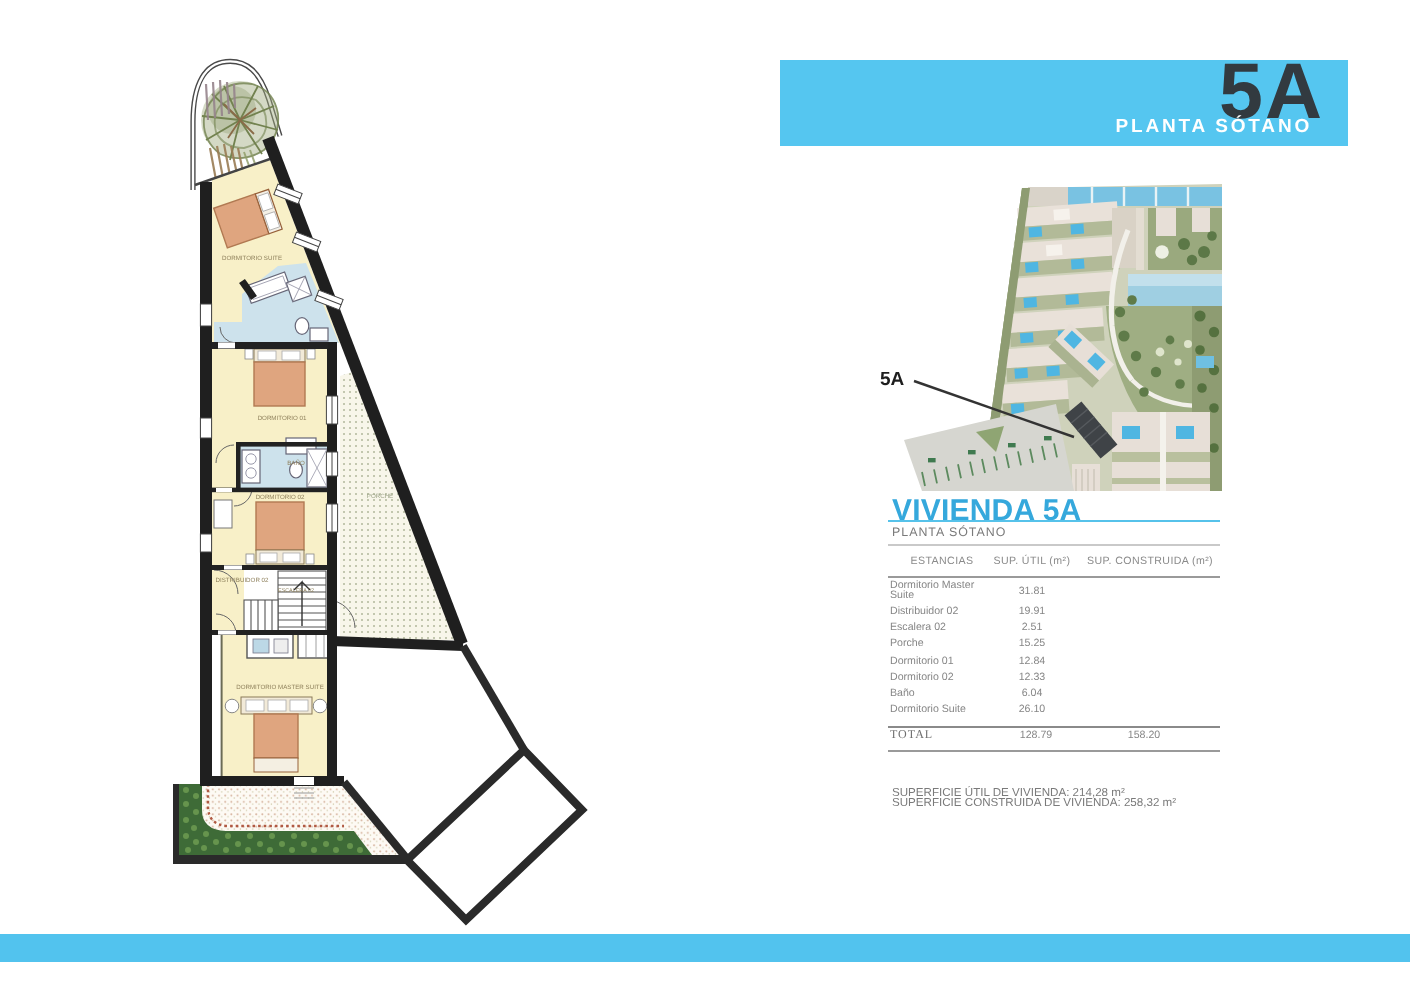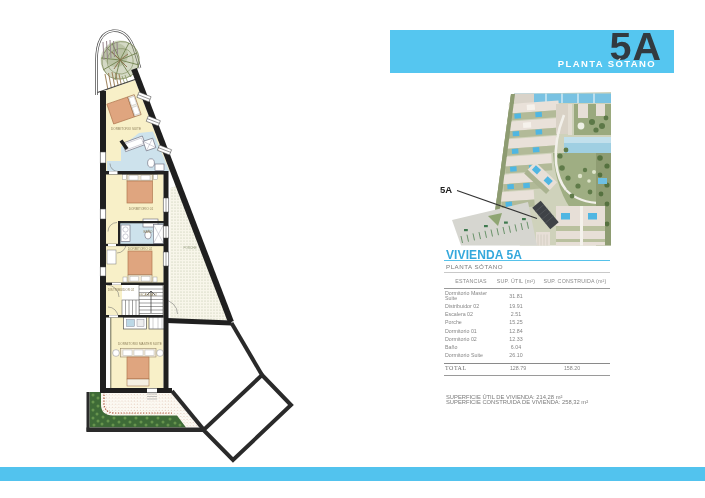--- a/index.html
+++ b/index.html
@@ -410,21 +410,21 @@
     <text x="440" y="192.5" font-size="9.5" font-weight="bold" fill="#1e1e1e" font-family="Liberation Sans, sans-serif">5A</text>
   </g>
 </svg>
 
 <div class="abs" style="left:390px;top:30px;width:284px;height:43px;background:#55c6f0;"></div>
 
 <div class="abs" style="left:390px;top:27px;width:272px;height:36px;font-size:39.5px;font-weight:bold;color:#323a40;text-align:right;letter-spacing:1px;line-height:38px;">5A</div>
 
 <div class="abs" style="left:390px;top:58.5px;width:266px;font-size:9.5px;font-weight:bold;color:#ffffff;text-align:right;letter-spacing:1.4px;line-height:10px;">PLANTA SÓTANO</div>
 
-<div class="abs" style="left:446px;top:250.5px;font-size:12px;font-weight:bold;color:#35a8dc;letter-spacing:0.1px;line-height:9px;">VIVIENDA 5A</div>
+<div class="abs" style="left:446px;top:250.5px;font-size:15px;font-weight:bold;color:#35a8dc;letter-spacing:0.1px;line-height:9px;">VIVIENDA 5A</div>
 
 <div class="abs" style="left:444px;top:260px;width:166px;height:1px;background:#56c2ea;"></div>
 
 <div class="abs" style="left:446px;top:263.5px;font-size:6.2px;color:#7a7a7a;letter-spacing:0.5px;line-height:6.5px;">PLANTA SÓTANO</div>
 
 <div class="abs" style="left:444px;top:271.5px;width:166px;height:1px;background:#c9c9c9;"></div>
 
 <div class="abs" style="left:436px;top:278.5px;width:70px;font-size:5.3px;color:#8a8a8a;text-align:center;letter-spacing:0.2px;white-space:nowrap;line-height:5.5px;">ESTANCIAS</div>
 <div class="abs" style="left:481px;top:278.5px;width:70px;font-size:5.3px;color:#8a8a8a;text-align:center;letter-spacing:0.2px;white-space:nowrap;line-height:5.5px;">SUP. ÚTIL (m²)</div>
 <div class="abs" style="left:540px;top:278.5px;width:70px;font-size:5.3px;color:#8a8a8a;text-align:center;letter-spacing:0.2px;white-space:nowrap;line-height:5.5px;">SUP. CONSTRUIDA (m²)</div>

